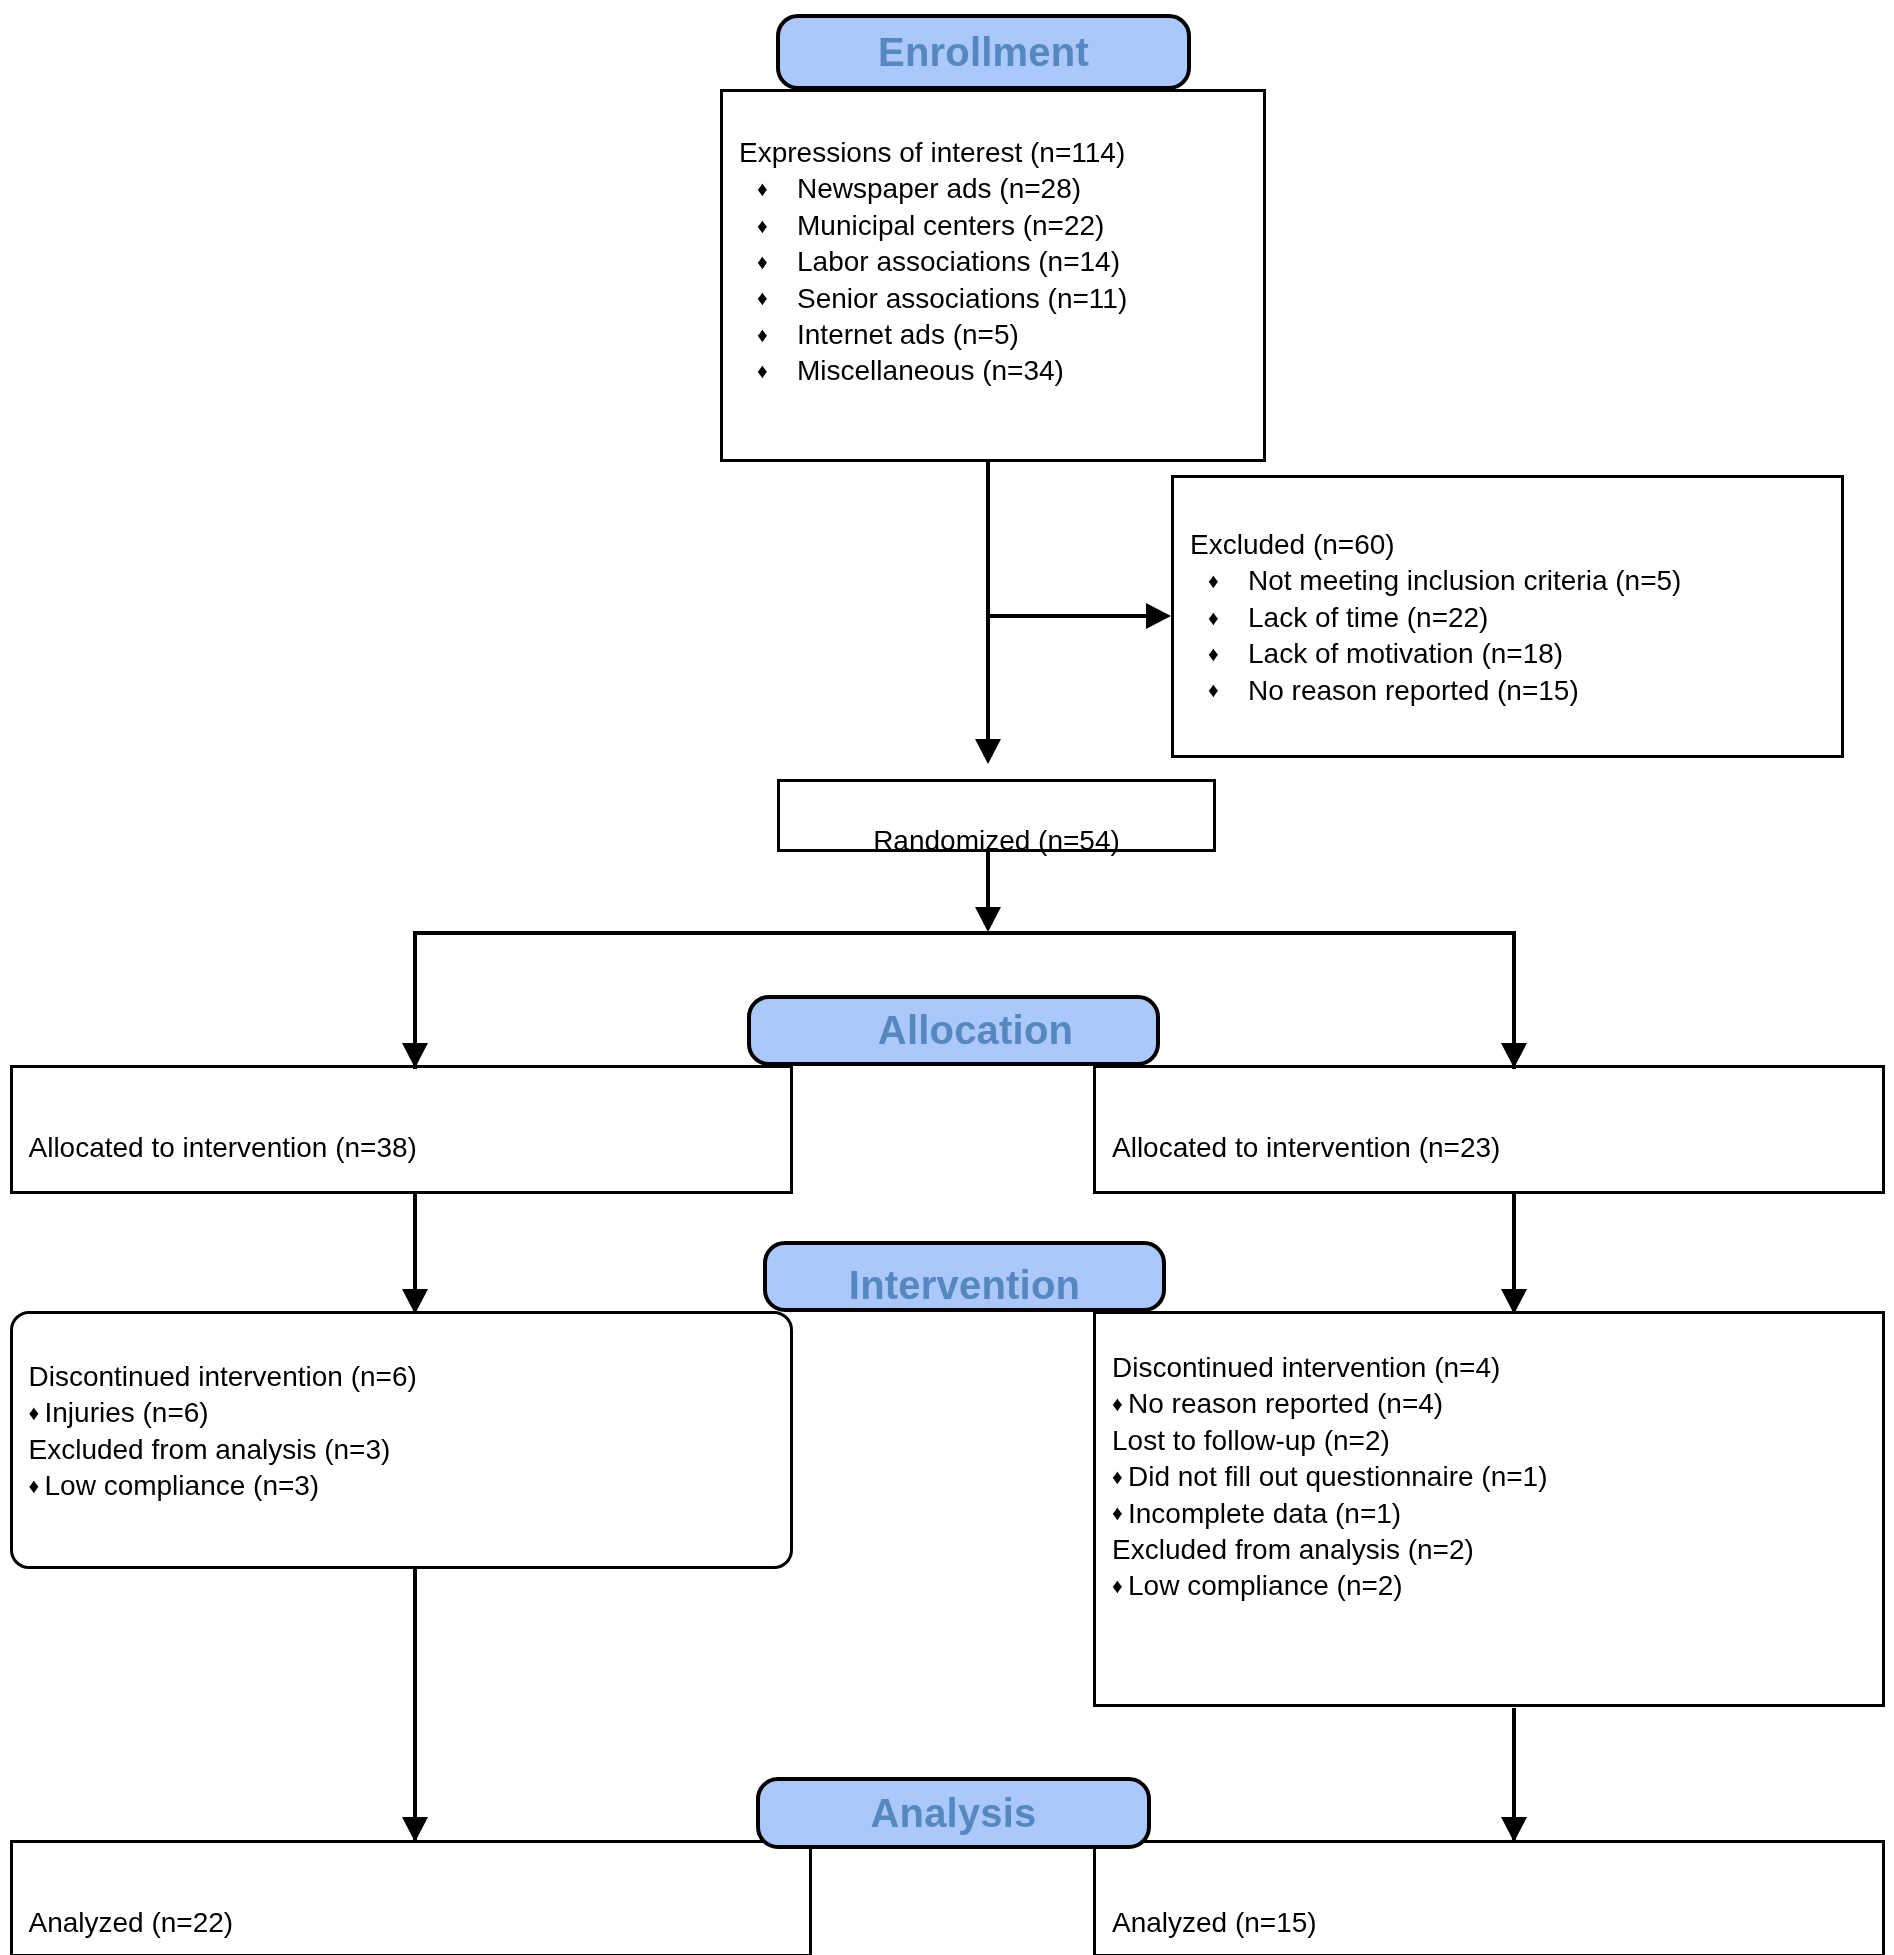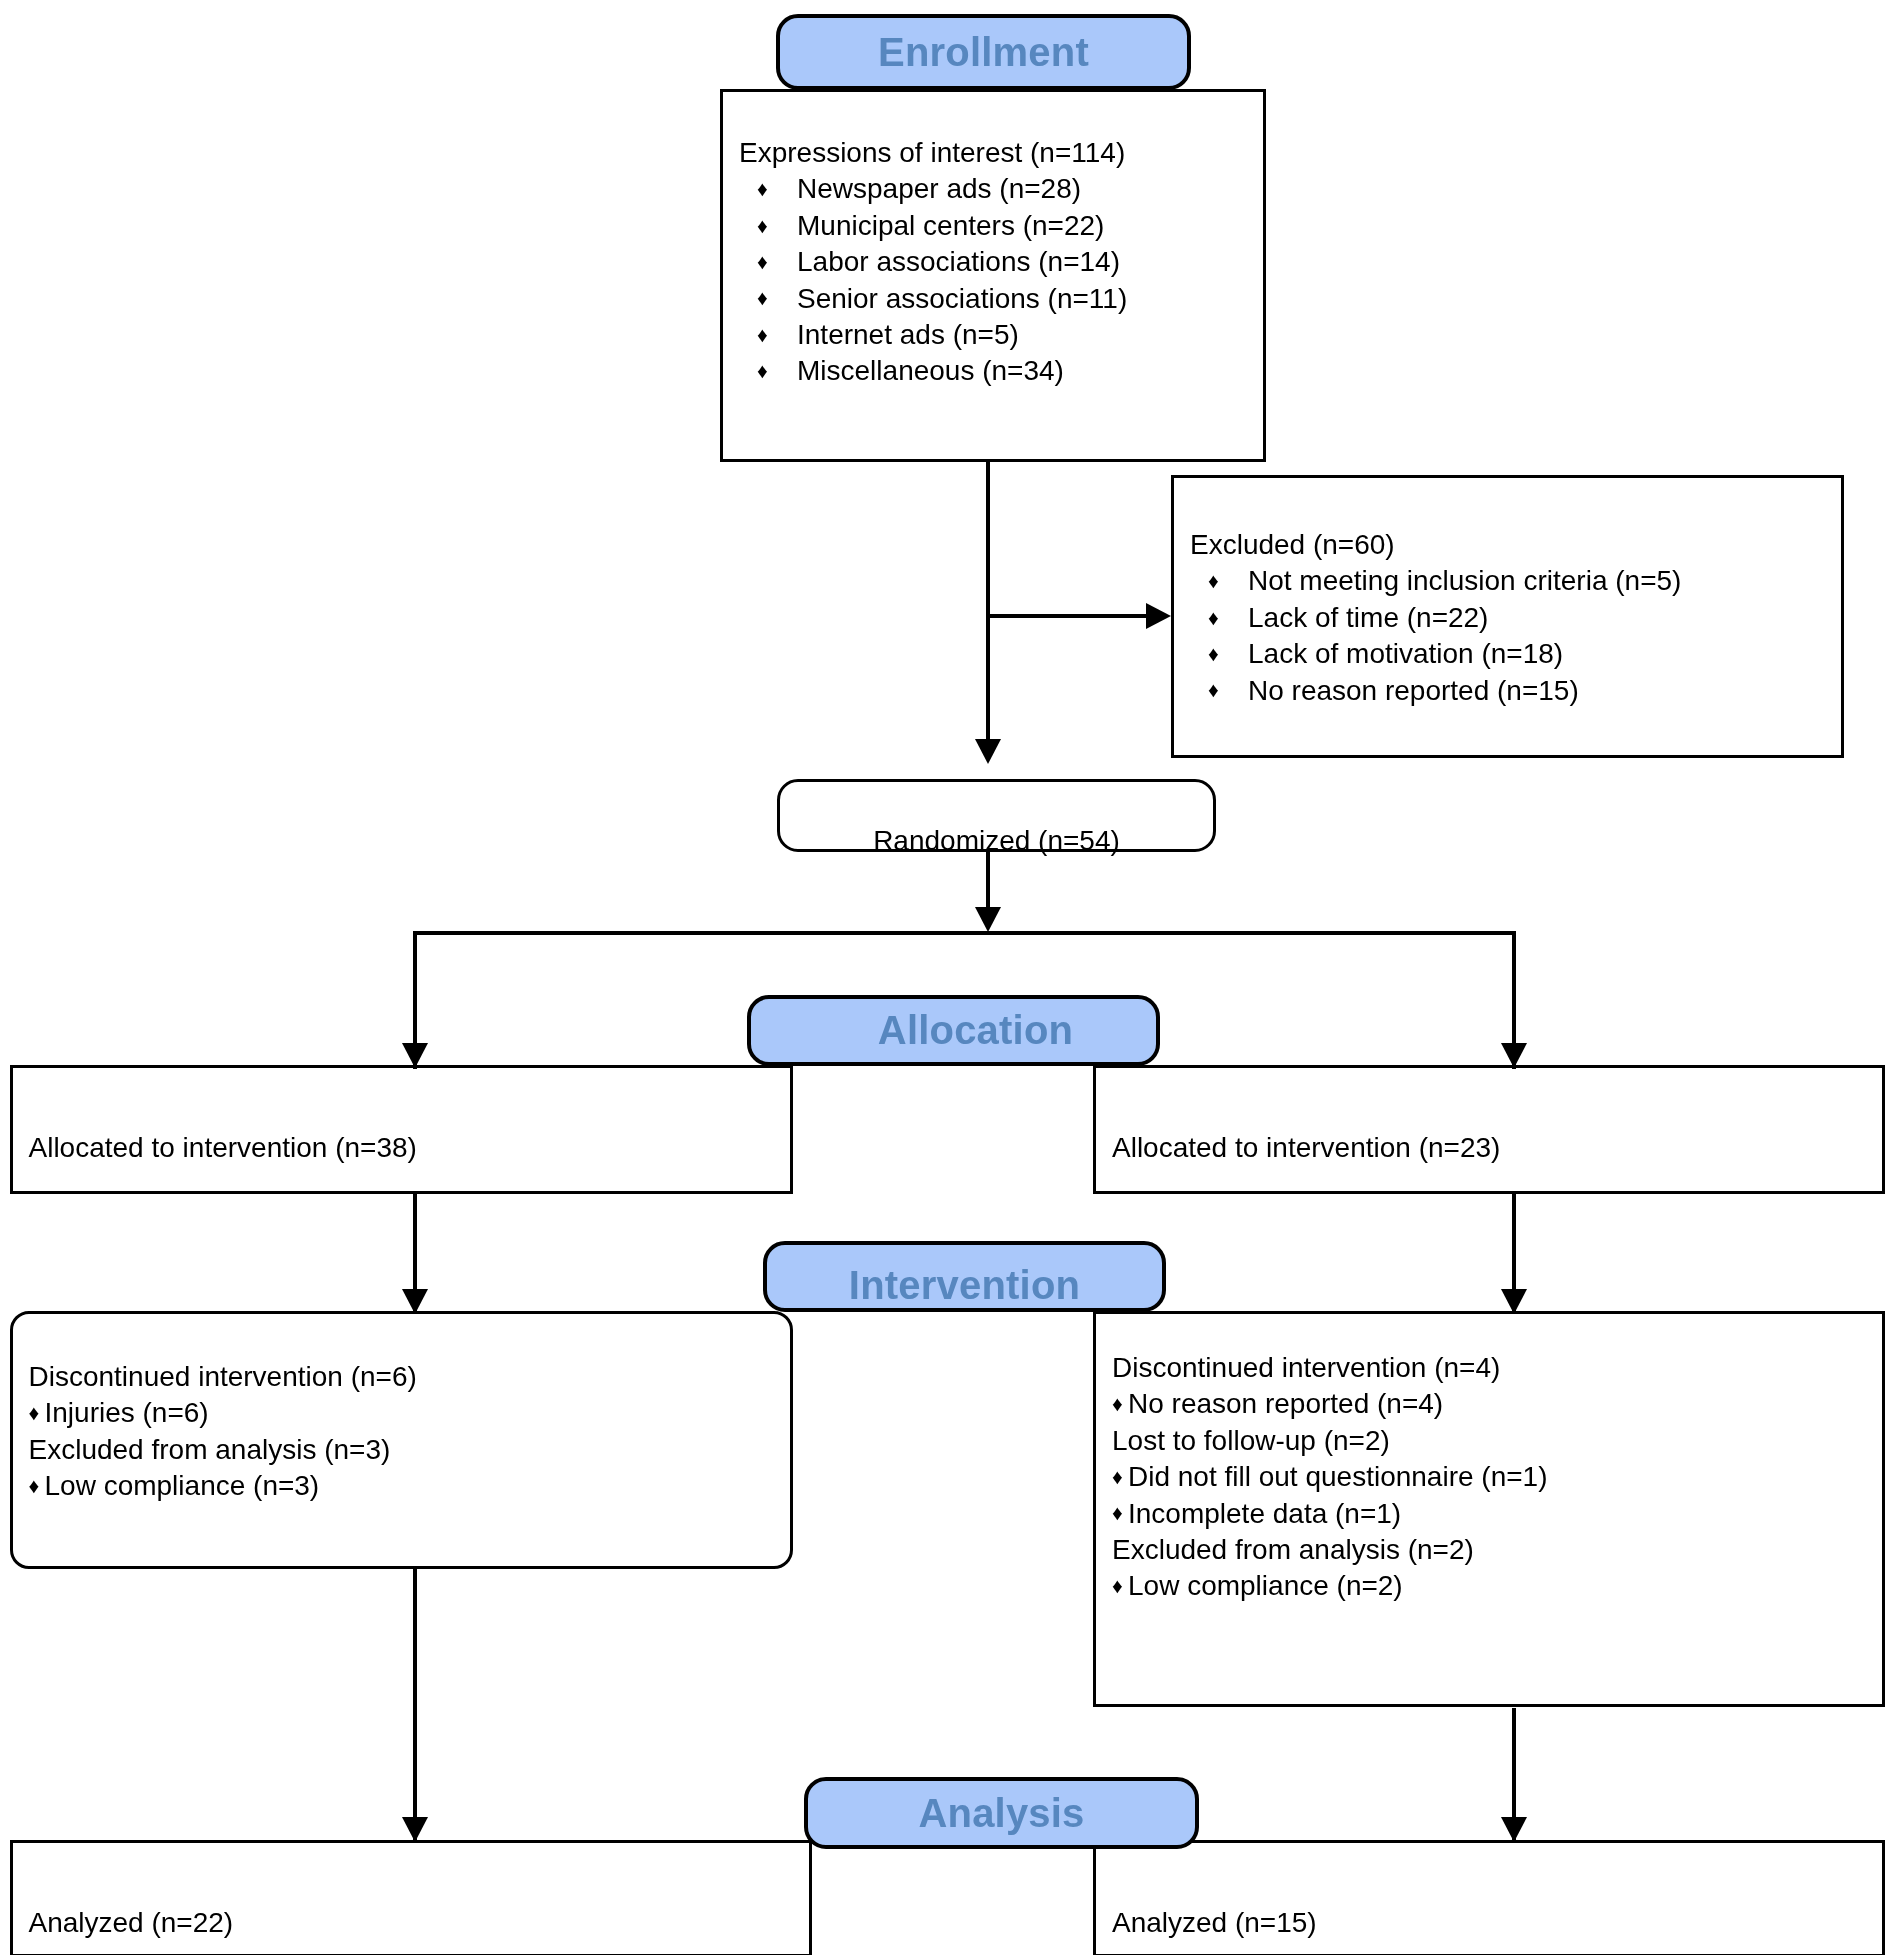--- a/index.html
+++ b/index.html
@@ -123,21 +123,21 @@
       </div>
     </div>
   </div>
 
   <div class="v" style="left:986px; top:462px; height:277px;"></div>
   <div class="arrow-d" style="left:975px; top:739px;"></div>
 
   <div class="h" style="left:986px; top:614px; width:160px;"></div>
   <div class="arrow-r" style="left:1146px; top:603px;"></div>
 
-  <div class="box" style="left:777px; top:779px; width:439px; height:73px;border-radius:21px;">
+  <div class="box" style="left:777px; top:779px; width:439px; height:73px;">
     <div class="body" style="top:17px; text-align:center; left:0; right:0;">
       <div class="line">Randomized (n=54)</div>
     </div>
   </div>
 
   <div class="v" style="left:986px; top:851px; height:57px;"></div>
   <div class="arrow-d" style="left:975px; top:907px;"></div>
   <div class="h" style="left:413px; top:931px; width:1102px;"></div>
 
   <div class="v" style="left:413px; top:931px; height:138px;"></div>
@@ -216,18 +216,18 @@
       <div class="line">Analyzed (n=22)</div>
     </div>
   </div>
 
   <div class="box" style="left:1093px; top:1840px; width:792px; height:117px;">
     <div class="body" style="top:38px;">
       <div class="line">Analyzed (n=15)</div>
     </div>
   </div>
 
-  <div class="hdr" style="left:756px; top:1777px; width:395px; height:72px;margin-left:48px;">
+  <div class="hdr" style="left:756px; top:1777px; width:395px; height:72px;">
     <span>Analysis</span>
   </div>
 
 </div>
 
 
 </body></html>

